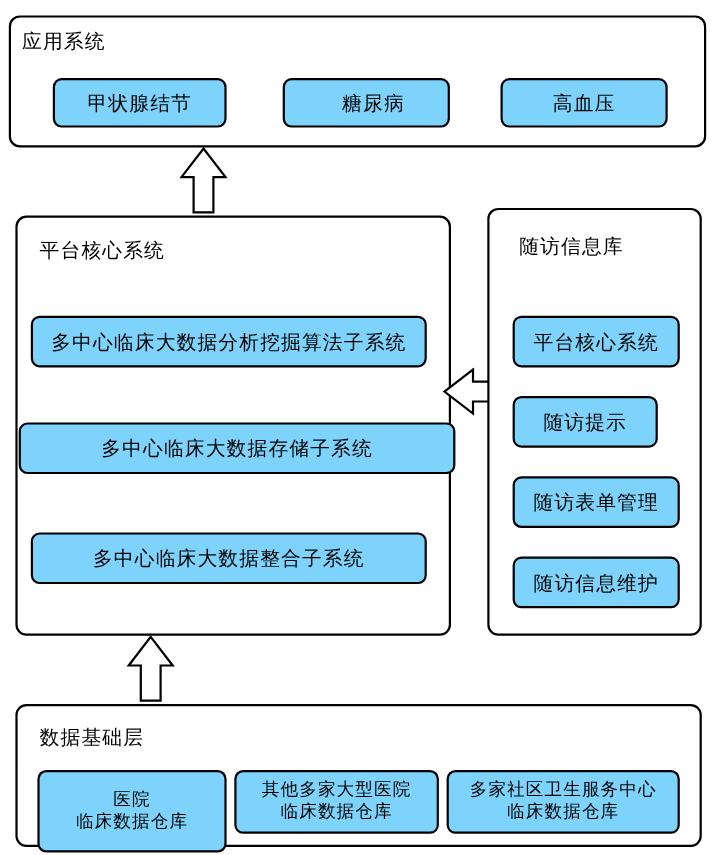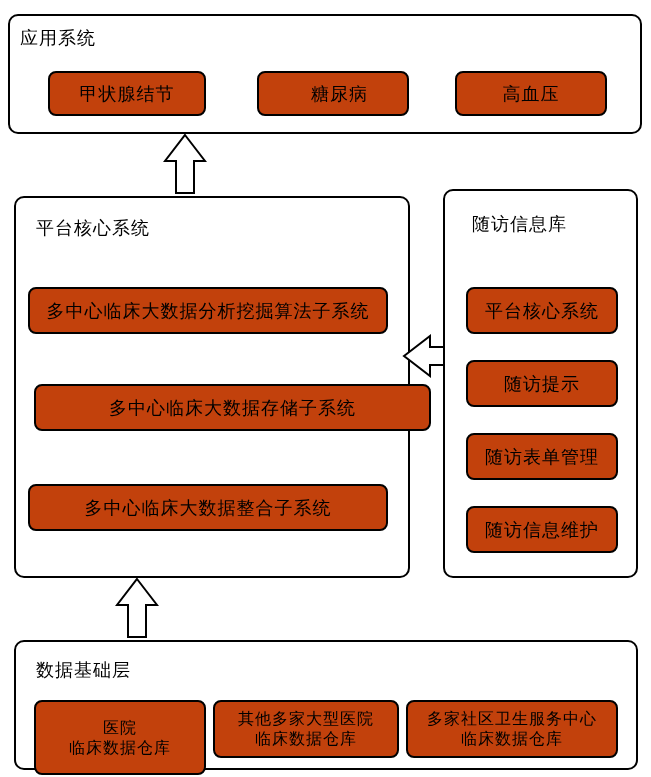--- a/index.html
+++ b/index.html
@@ -30,21 +30,21 @@
     font-size: 18px;
     line-height: 20px;
     letter-spacing: 1px;
     color: #000;
     white-space: nowrap;
   }
   .node {
     position: absolute;
     border: 2px solid #000000;
     border-radius: 8px;
-    background: #c2410c;
+    background: #7dd3fc;
     box-sizing: border-box;
     display: flex;
     align-items: center;
     justify-content: center;
     text-align: center;
     font-size: 18px;
     line-height: 22px;
     letter-spacing: 1px;
     white-space: pre-line;
   }
@@ -76,35 +76,35 @@
     <svg width="44" height="62" viewBox="0 0 44 62">
       <polygon points="22,2 42,28 31,28 31,60 13,60 13,28 2,28" fill="#ffffff" stroke="#000000" stroke-width="2" stroke-linejoin="miter"></polygon>
     </svg>
   </div>
 
   <div class="panel" style="left:14px; top:196px; width:396px; height:382px;">
   </div>
   <div class="panel-title" style="left:36px; top:218px;">平台核心系统</div>
 
   <div class="node" style="left:28px; top:287px; width:360px; height:47px;">多中心临床大数据分析挖掘算法子系统</div>
-  <div class="node" style="left:34px; top:384px; width:397px; height:47px;text-align:center;">多中心临床大数据存储子系统</div>
+  <div class="node" style="left:17px; top:384px; width:397px; height:47px;text-align:center;">多中心临床大数据存储子系统</div>
   <div class="node" style="left:28px; top:484px; width:360px; height:47px;">多中心临床大数据整合子系统</div>
 
   <div class="arrow" style="left:402px; top:334px; width:62px; height:44px;">
     <svg width="62" height="44" viewBox="0 0 62 44">
       <polygon points="2,22 28,2 28,13 60,13 60,31 28,31 28,42" fill="#ffffff" stroke="#000000" stroke-width="2" stroke-linejoin="miter"></polygon>
     </svg>
   </div>
 
   <div class="panel" style="left:443px; top:189px; width:195px; height:389px;">
   </div>
   <div class="panel-title" style="left:472px; top:214px;">随访信息库</div>
 
   <div class="node" style="left:466px; top:287px; width:152px; height:47px;">平台核心系统</div>
-  <div class="node" style="left:466px; top:360px; width:152px; height:47px;">随访提示</div>
+  <div class="node" style="left:466px; top:360px; width:132px; height:47px;">随访提示</div>
   <div class="node" style="left:466px; top:433px; width:152px; height:47px;">随访表单管理</div>
   <div class="node" style="left:466px; top:506px; width:152px; height:47px;">随访信息维护</div>
 
   <div class="arrow" style="left:115px; top:577px; width:44px; height:62px;">
     <svg width="44" height="62" viewBox="0 0 44 62">
       <polygon points="22,2 42,28 31,28 31,60 13,60 13,28 2,28" fill="#ffffff" stroke="#000000" stroke-width="2" stroke-linejoin="miter"></polygon>
     </svg>
   </div>
 
   <div class="panel" style="left:14px; top:640px; width:624px; height:130px;">

